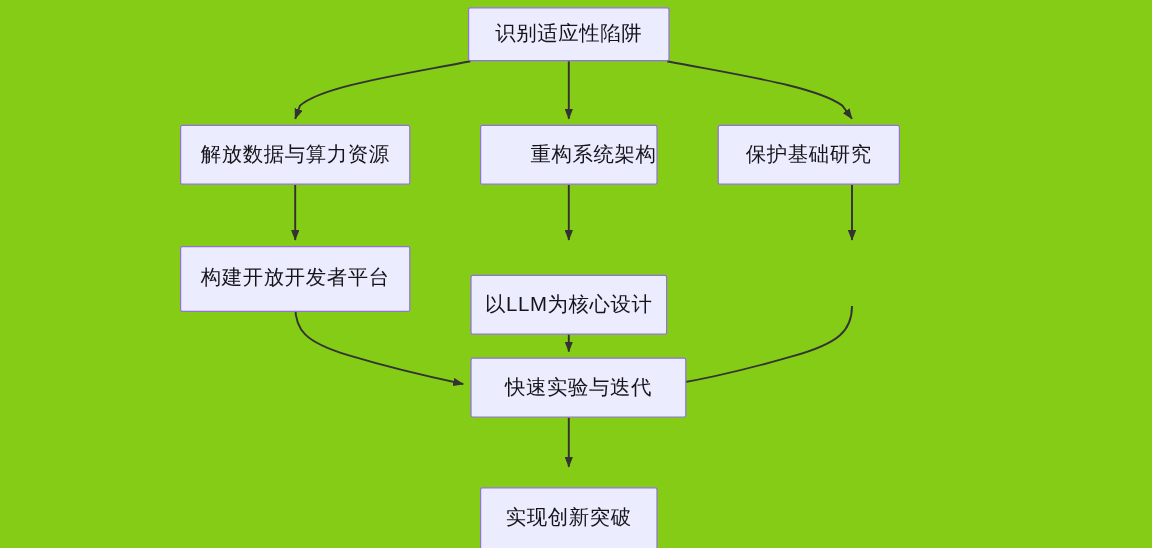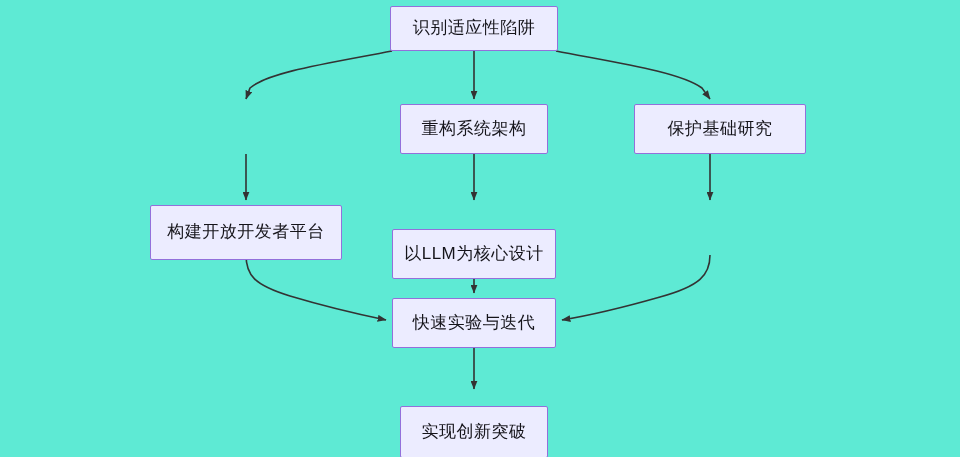--- a/index.html
+++ b/index.html
@@ -4,21 +4,21 @@
 <style>
   html, body {
     margin: 0;
     padding: 0;
     background: #ffffff;
   }
   #canvas {
     position: relative;
     width: 960px;
     height: 457px;
-    background: #5eead4;
+    background: #84cc16;
     overflow: hidden;
     font-family: "Liberation Sans", "DejaVu Sans", sans-serif;
   }
   #edge-layer {
     position: absolute;
     left: 0;
     top: 0;
     width: 960px;
     height: 457px;
     pointer-events: none;
@@ -78,39 +78,42 @@
 
     <path class="edge-path" marker-end="url(#arrowhead)" d="M 710,255 C 710,275 700,286 660,297 C 618,309 586,316 562,320"></path>
 
     <path class="edge-path" marker-end="url(#arrowhead)" d="M 474,348 L 474,389"></path>
   </svg>
 
   <div class="node" style="left:390px; top:6px; width:168px; height:45px;">
     <span class="node-label">识别适应性陷阱</span>
   </div>
 
+  <div class="node" style="left:150px; top:104px; width:192px; height:50px;">
+    <span class="node-label">解放数据与算力资源</span>
+  </div>
 
-  <div class="node" style="left:400px; top:104px; width:148px; height:50px;">
+  <div class="node" style="left:400px; top:104px; width:148px; height:50px;justify-content:flex-end;">
     <span class="node-label">重构系统架构</span>
   </div>
 
-  <div class="node" style="left:634px; top:104px; width:172px; height:50px;">
+  <div class="node" style="left:598px; top:104px; width:152px; height:50px;">
     <span class="node-label">保护基础研究</span>
   </div>
 
   <div class="node" style="left:150px; top:205px; width:192px; height:55px;">
     <span class="node-label">构建开放开发者平台</span>
   </div>
 
   <div class="node" style="left:392px; top:205px; width:164px; height:50px;margin-top:24px;">
     <span class="node-label">以LLM为核心设计</span>
   </div>
 
 
-  <div class="node" style="left:392px; top:298px; width:164px; height:50px;">
+  <div class="node" style="left:392px; top:298px; width:180px; height:50px;">
     <span class="node-label">快速实验与迭代</span>
   </div>
 
   <div class="node" style="left:400px; top:394px; width:148px; height:52px;margin-top:12px;">
     <span class="node-label">实现创新突破</span>
   </div>
 
 </div>
 
 </body></html>

